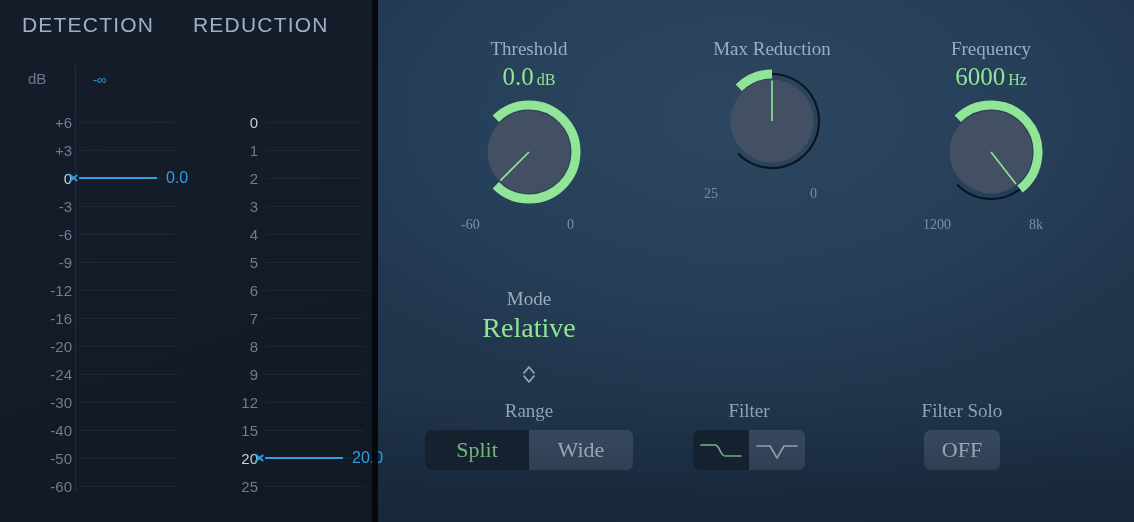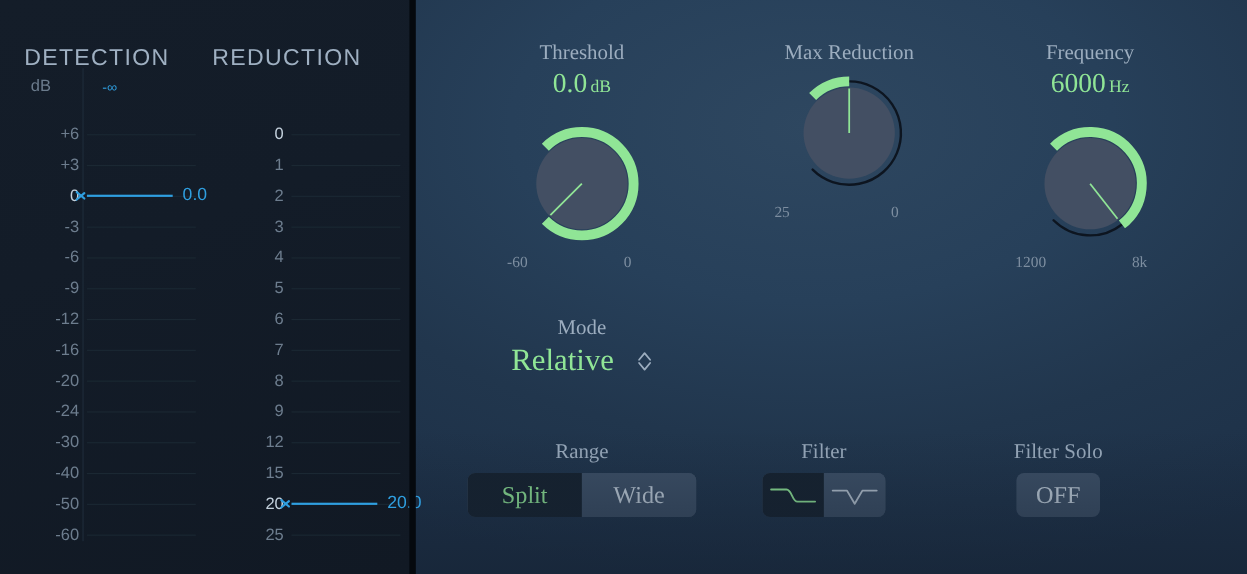--- a/index.html
+++ b/index.html
@@ -28,21 +28,20 @@
     left: 372px; top: 0;
     width: 6px; height: 522px;
     background: #05090e;
     z-index: 5;
   }
 
   .meter-titles {
     position: absolute;
     top: 13px; left: 0; width: 348px;
     height: 30px;
-    margin-top: 28px;
   }
   .meter-title {
     position: absolute;
     font-size: 21px;
     letter-spacing: 1.2px;
     color: #9fb0c2;
     font-weight: 400;
   }
   #title-detection { left: 22px; top: 0; }
   #title-reduction { left: 193px; top: 0; }
@@ -162,21 +161,21 @@
   .knob-title {
     font-size: 19px;
     color: #9cadbf;
     margin-bottom: 3px;
     white-space: nowrap;
   }
   .knob-value {
     font-size: 25px;
     color: #90e596;
     white-space: nowrap;
-    margin-bottom: 18px;
+    margin-bottom: 3px;
   }
   .knob-value .unit {
     font-size: 16px;
     margin-left: 3px;
   }
   .knob-dial {
     position: relative;
     width: 116px; height: 116px;
     margin: 0 auto;
   }
@@ -206,20 +205,21 @@
   #mode-label {
     font-size: 19px;
     color: #9cadbf;
     margin-bottom: 2px;
   }
   #mode-select {
     display: inline-flex;
     align-items: center;
     gap: 21px;
     cursor: pointer;
+    flex-direction: column;
   }
   #mode-value {
     font-size: 28px;
     color: #90e596;
   }
   .stepper-icon {
     display: inline-flex;
     flex-direction: column;
     gap: 3px;
     color: #9cadbf;

